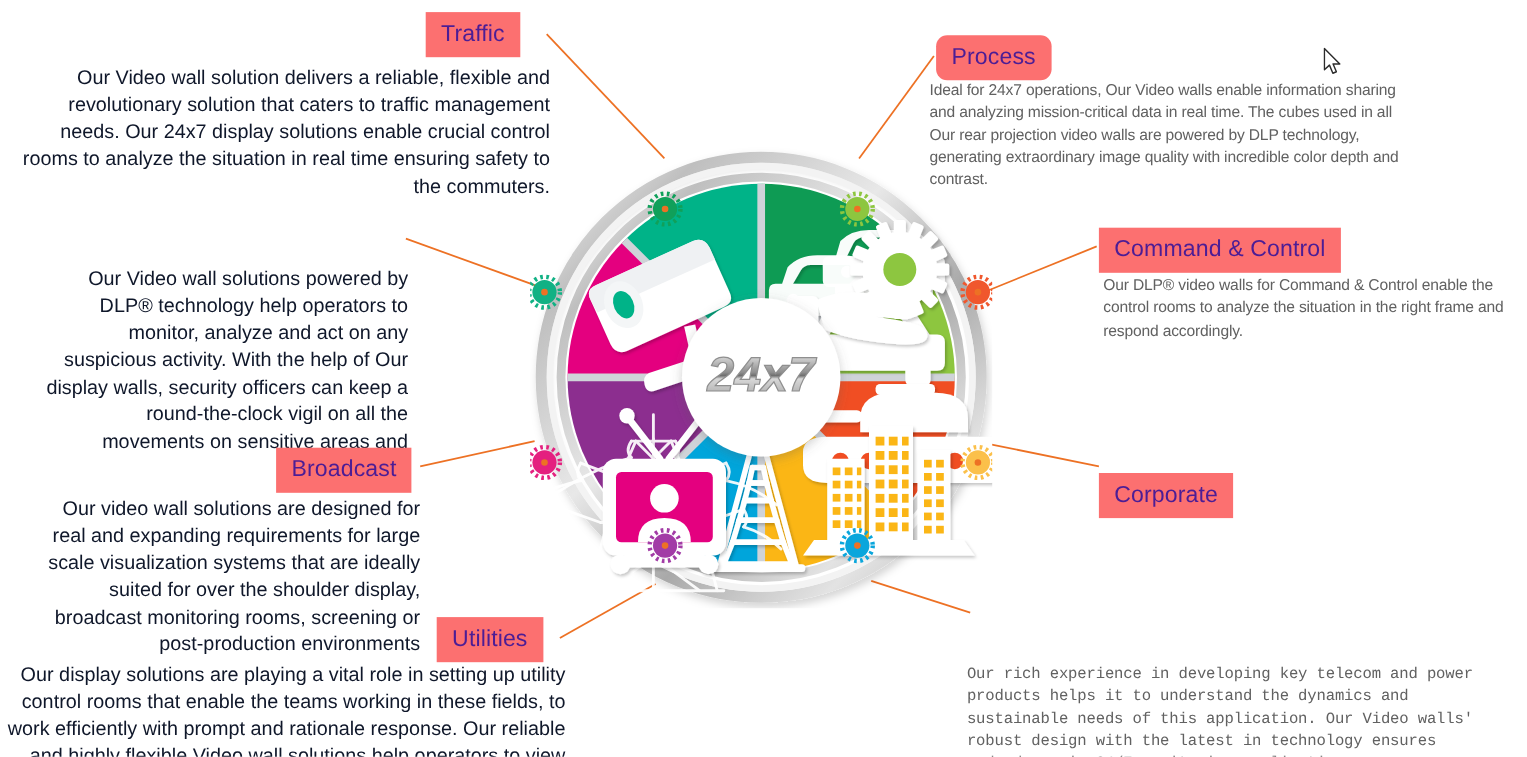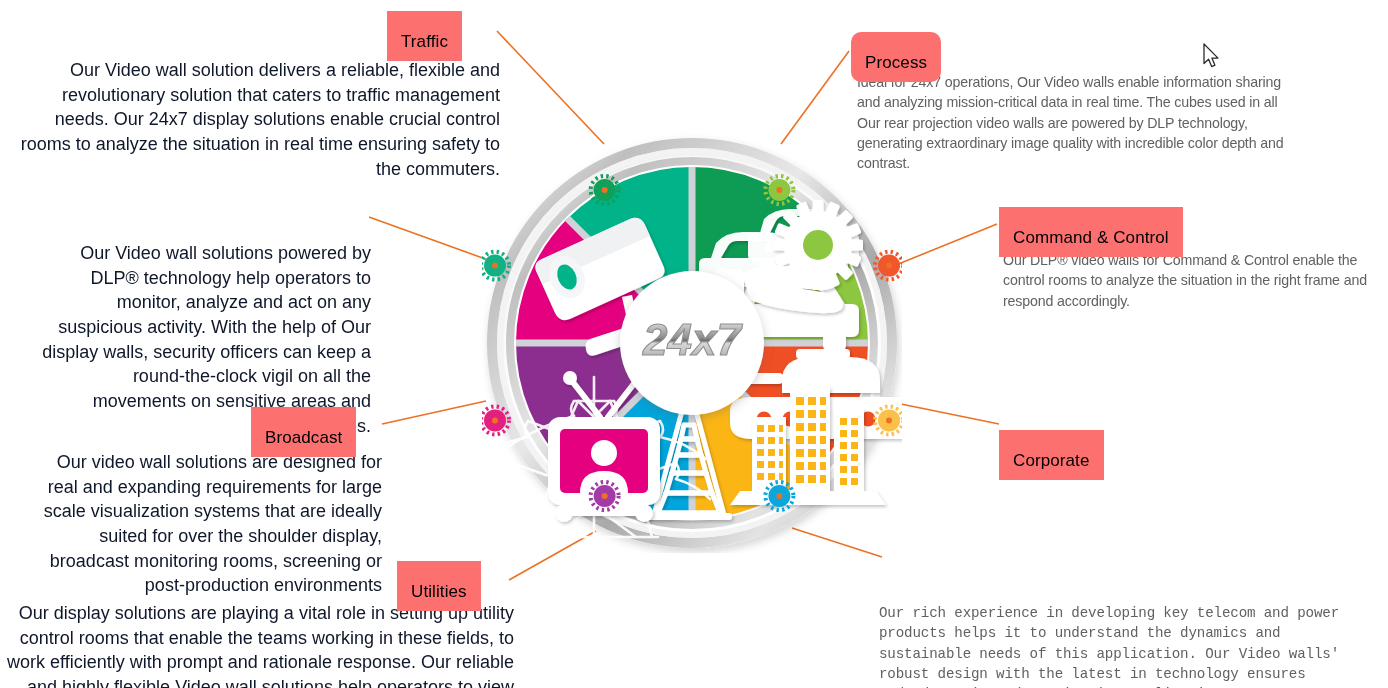--- a/index.html
+++ b/index.html
@@ -42,25 +42,25 @@
     width: 420px;
     height: 420px;
     z-index: 3;
   }
   #wheel-svg { display: block; width: 420px; height: 420px; }
 
   
   .chip {
     position: absolute;
     background: #fc7070;
-    color: #000000;
-    font-size: 17px;
+    color: #4c1d95;
+    font-size: 21px;
     line-height: 1;
     font-weight: 400;
-    padding: 22px 14px 11px 14px;
+    padding: 9px 14px 11px 14px;
     white-space: nowrap;
     z-index: 5;
     letter-spacing: .1px;
   }
 
   
   .para {
     position: absolute;
     font-size: 18px;
     line-height: 1.37;
@@ -77,21 +77,21 @@
     line-height: 1.43;
     letter-spacing: -0.15px;
     color: #616161;
   }
 
   
   #chip-traffic        { left: 387px;  top: 11px;  }
   #para-traffic        { left: 18px;   top: 58px;  width: 482px; }
 
   #chip-process        { left: 851px;  top: 32px; border-radius: 10px;  }
-  #para-process        { left: 845px;  top: 72px;  width: 440px; margin-left: 12px; }
+  #para-process        { left: 845px;  top: 72px;  width: 440px; }
 
   #chip-command        { left: 999px;  top: 207px; }
   #para-command        { left: 1003px; top: 250px; width: 370px; }
 
   #chip-corporate      { left: 999px;  top: 430px; }
   #para-corporate      { left: 1003px; top: 449px; width: 370px; }
 
   #chip-telecom        { left: 884px;  top: 539px; }
   #para-telecom        { left: 879px;  top: 603px; width: 500px; font-family: Liberation Mono, monospace; }
 

